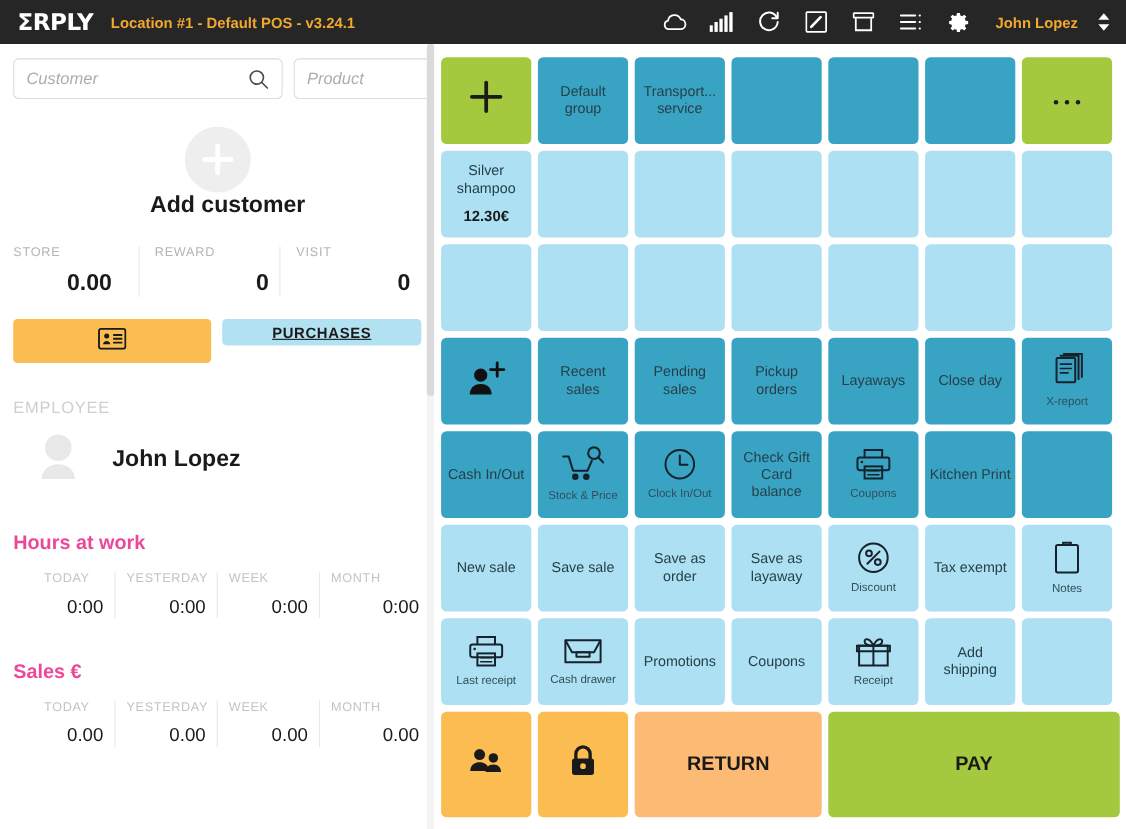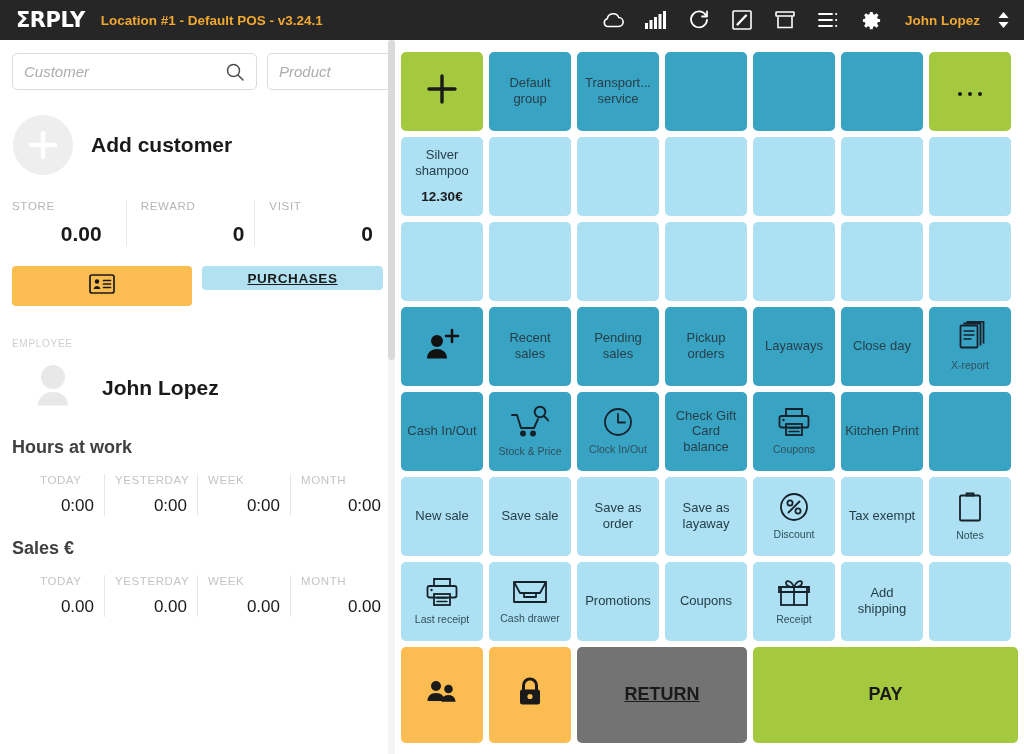--- a/index.html
+++ b/index.html
@@ -55,21 +55,21 @@
   .search-box input {
     flex: 1; border: none; outline: none;
     font-size: 15px; color: #333;
     font-family: "Liberation Sans", sans-serif;
     background: transparent;
     font-style: italic;
   }
   .search-box input::placeholder { color: #adadad; }
   .search-box .mag { color: #4a4a4a; display: flex; }
 
-  .customer-row { display: flex; align-items: center; margin-top: 25px; padding-left: 1px; }
+  .customer-row { display: flex; align-items: center; margin-top: 25px; padding-left: 1px; flex-direction: column; }
   .avatar-plus {
     width: 60px; height: 60px; border-radius: 50%;
     background: #eeeeee; display: flex; align-items: center; justify-content: center;
     color: #ffffff;
   }
   .customer-name { font-size: 21px; font-weight: bold; color: #1a1a1a; margin-left: 18px; }
 
   .stats-row { display: flex; margin-top: 25px; }
   .stat { flex: 1; padding-right: 10px; }
   .stat + .stat { border-left: 1px solid #e8e8e8; padding-left: 14px; }
@@ -82,26 +82,26 @@
     width: 180px; height: 40px; border-radius: 4px;
     background: #fbbd51; display: flex; align-items: center; justify-content: center;
     color: #1a1a1a; cursor: pointer;
   }
   .btn-purchases {
     flex: 1; height: 24px; border-radius: 4px;
     background: #b2e2f2; display: flex; align-items: center; justify-content: center;
     font-size: 13.5px; font-weight: bold; color: #1a1a1a; letter-spacing: 0.6px; cursor: pointer; text-decoration: underline;
   }
 
-  .section-label { font-size: 10px; color: #cfcfcf; letter-spacing: 0.7px; margin-top: 32px; text-transform: uppercase; }
+  .section-label { font-size: 15px; color: #cfcfcf; letter-spacing: 0.7px; margin-top: 32px; text-transform: uppercase; }
   .employee-row { display: flex; align-items: center; margin-top: 12px; padding-left: 14px; }
   .emp-avatar { width: 54px; height: 54px; position: relative; }
   .emp-name { font-size: 21px; font-weight: bold; color: #1a1a1a; margin-left: 22px; }
 
-  .h2 { font-size: 18px; font-weight: bold; color: #404040; margin-top: 22px; }
+  .h2 { font-size: 18px; font-weight: bold; color: #ec4899; margin-top: 38px; }
 
   .quad { display: flex; margin-top: 16px; }
   .q { flex: 1; }
   .q + .q { border-left: 1px solid #e8e8e8; }
   .q-label { font-size: 11.5px; color: #c4c4c4; letter-spacing: 0.6px; padding-left: 10px; text-transform: uppercase; }
   .q:first-child .q-label { padding-left: 0; margin-left: 28px; }
   .q-val { font-size: 17px; font-weight: normal; color: #1a1a1a; margin-top: 10px; text-align: right; padding-right: 10px; }
   .q:last-child .q-val { padding-right: 2px; }
 
   
@@ -129,21 +129,21 @@
   .tile .glyph { color: #16222b; display: flex; align-items: center; justify-content: center; }
   .tile .tlabel { font-size: 13px; }
 
   .bottom-row { display: flex; gap: 6px; margin-top: 6px; padding-bottom: 6px; }
   .bbtn {
     height: 96px; border-radius: 5px;
     display: flex; align-items: center; justify-content: center;
     font-size: 18px; font-weight: bold; color: #1a1a1a; cursor: pointer;
   }
   .bbtn.sq { width: 82px; }
-  .bbtn.ret { width: 170px; background: #737373; text-decoration: underline; }
+  .bbtn.ret { width: 170px; background: #fdba74; }
   .bbtn.pay { flex: 1; background: #a4c93f; }
   .bbtn.or { background: #fbbd51; }
 
   
   .vscroll {
     position: absolute; right: 0; top: 0; width: 7px; height: 100%;
     background: #f4f4f4;
   }
   .vscroll .thumb {
     position: absolute; top: 0; left: 0; width: 7px; height: 320px;

